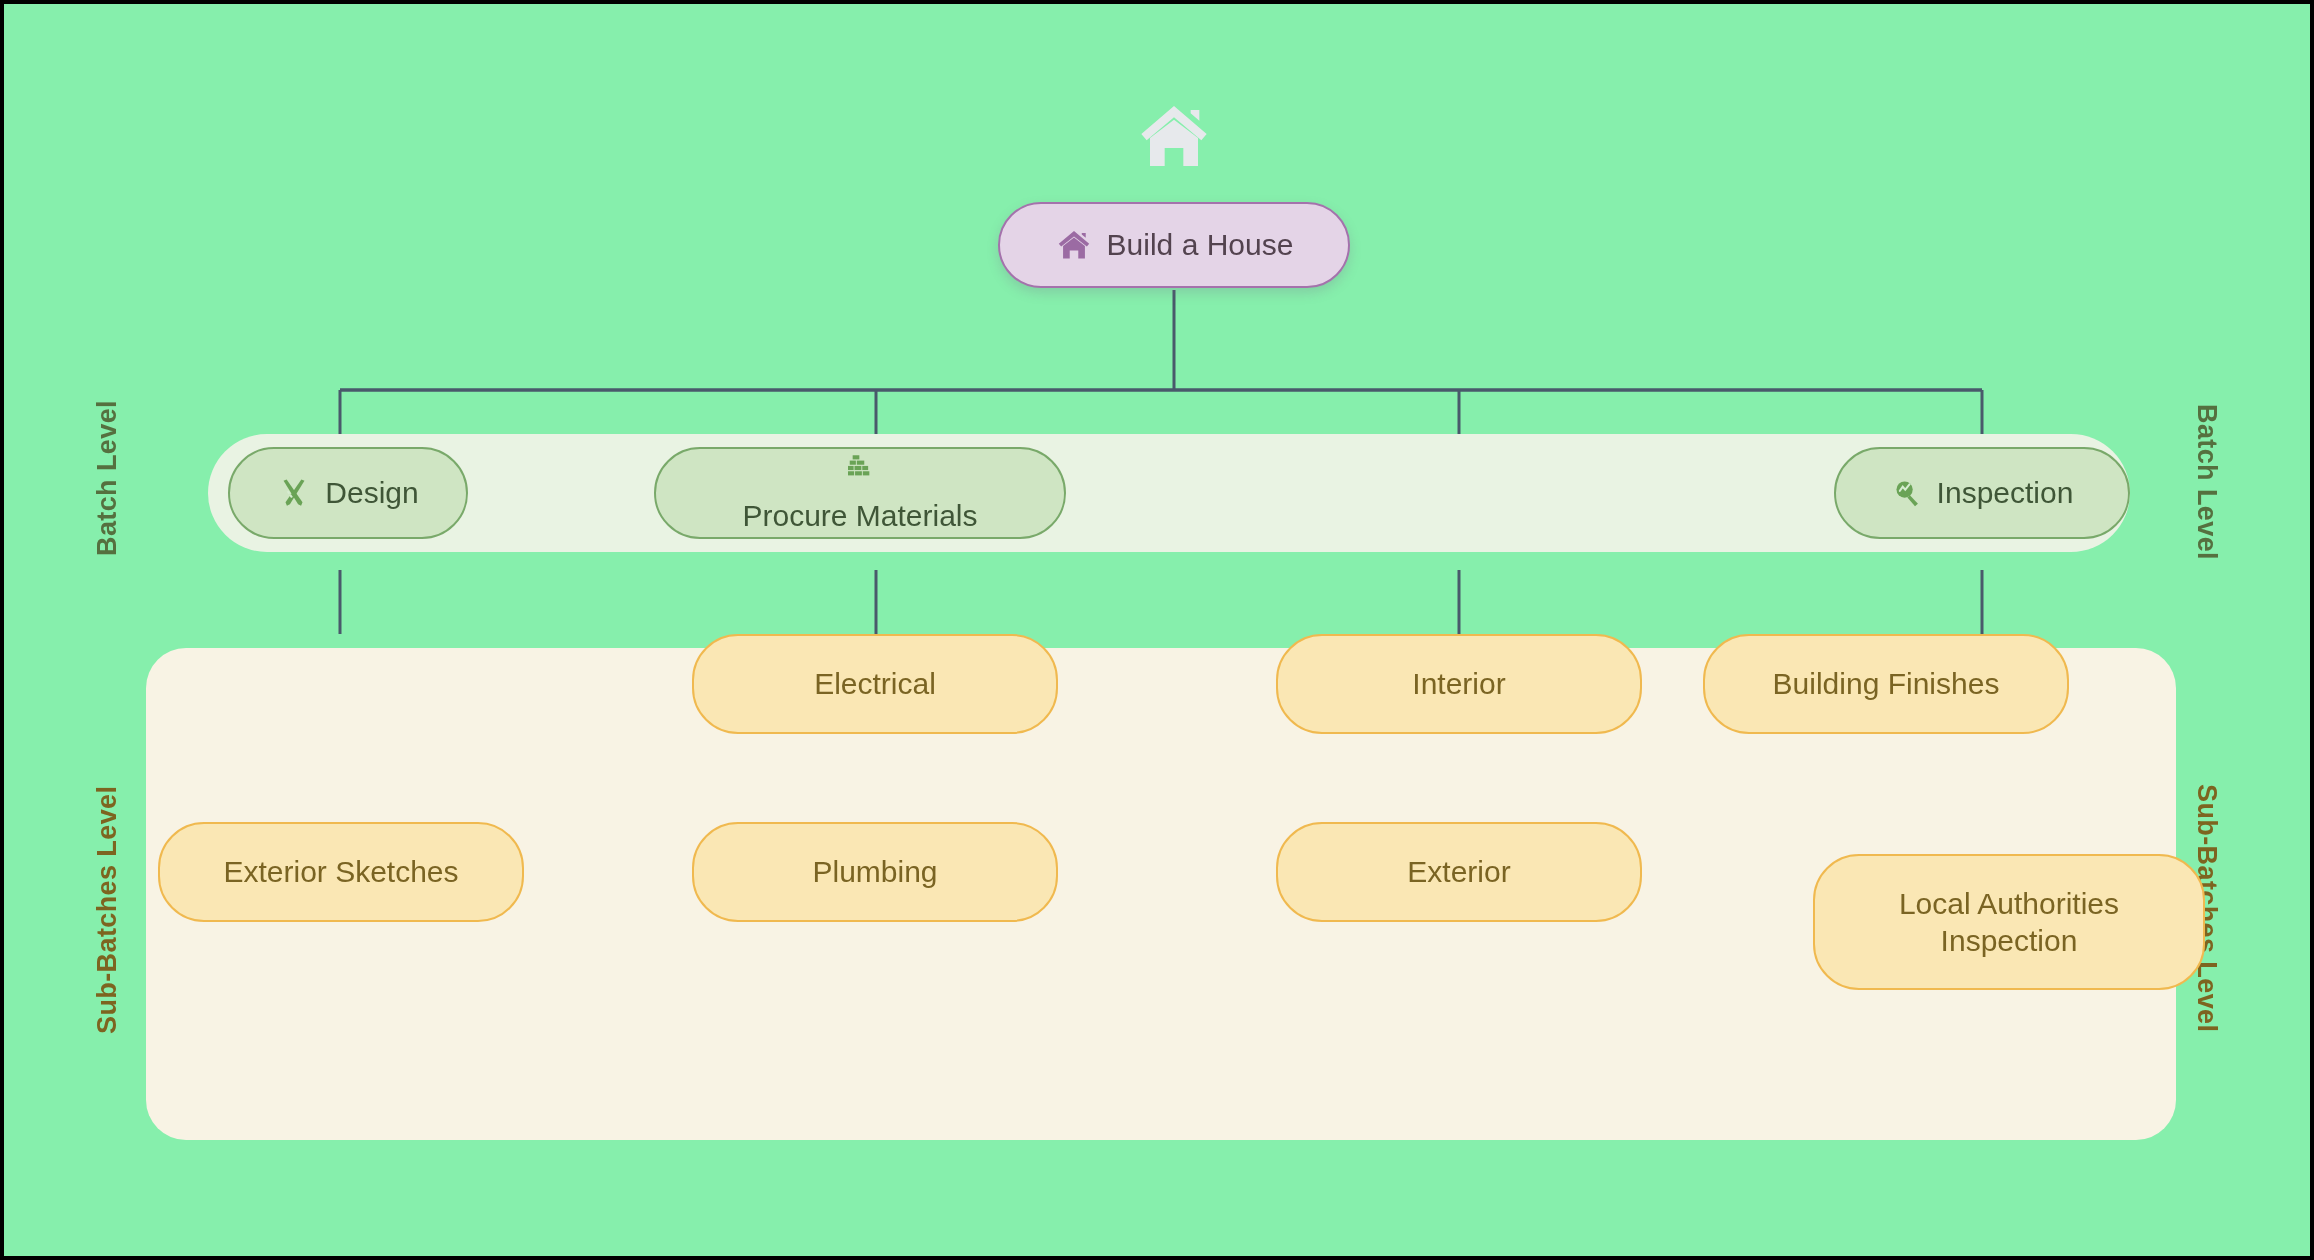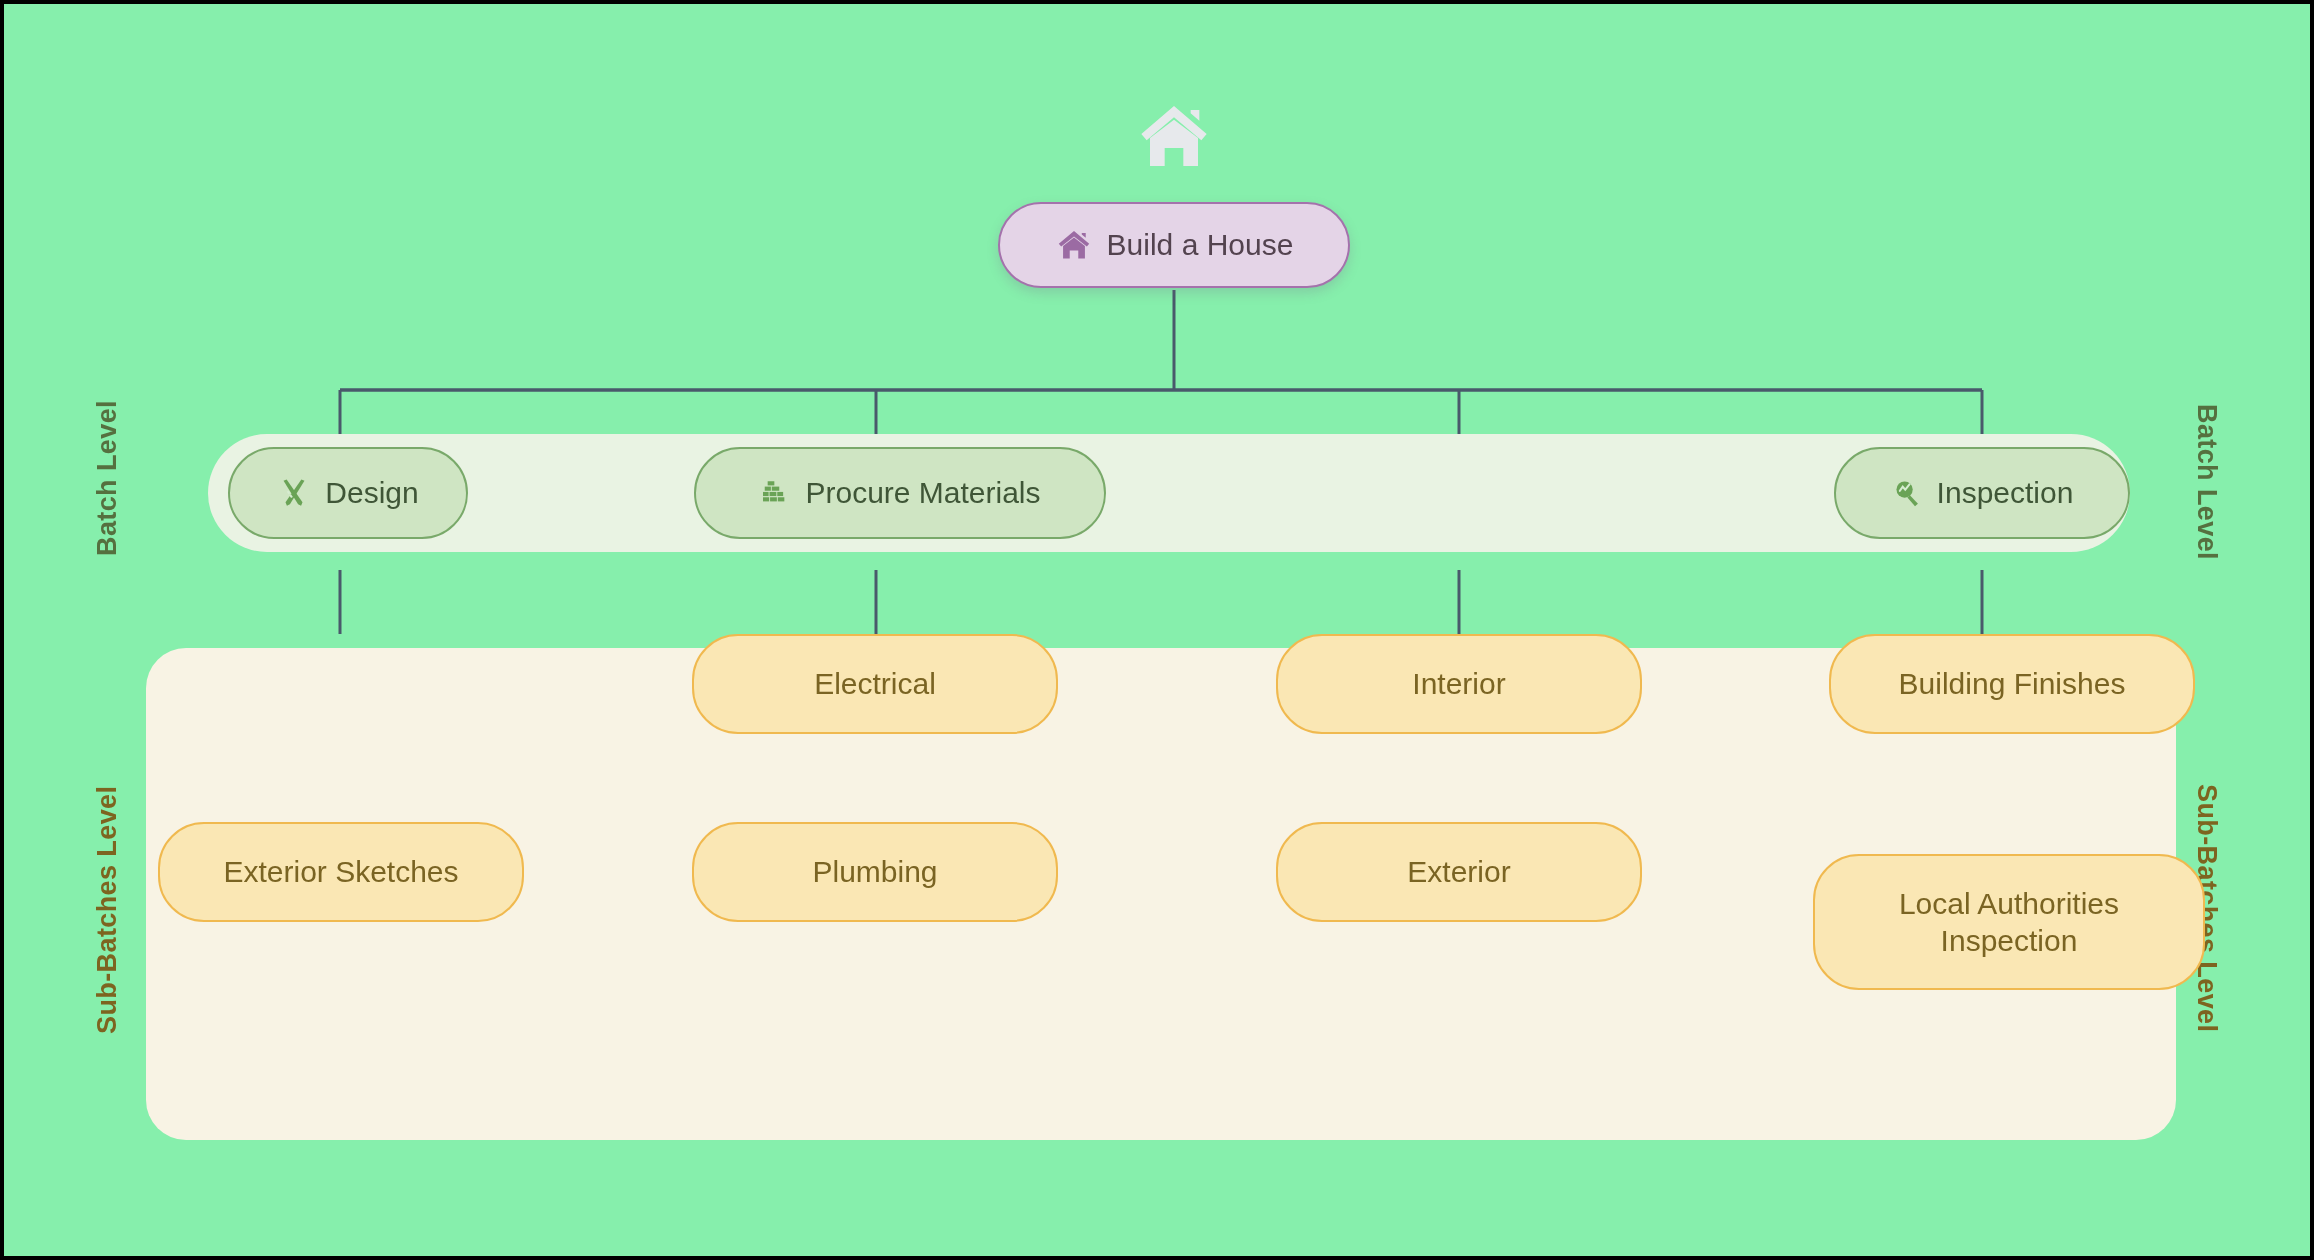--- a/index.html
+++ b/index.html
@@ -169,21 +169,21 @@
         <g fill="#6aa356">
           <path d="M4.6 3.4 l2.2-1 L18 18.6 l-1 2.4 -2.1 -1.1 z"></path>
           <path d="M19.4 3.4 l-2.2-1 L6 18.6 l1 2.4 2.1-1.1 z"></path>
           <path d="M8.2 10.3 l1.2 1.8 -1.3 .8 -1.2-1.8 z M10 13 l1.2 1.8 -1.3 .8 -1.2-1.8 z" fill="#d6ecd0"></path>
         </g>
       </svg>
     </span>
     <span class="label">Design</span>
   </div>
 
-  <div class="node green" style="left:690px;width:412px;">
+  <div class="node green" style="left:650px;width:412px;flex-direction:column;">
     <span class="icon">
       <svg viewBox="0 0 24 24" width="32" height="32">
         <g fill="#6aa356">
           <rect x="6.5" y="3.2" width="5" height="3.1"></rect>
           <rect x="4.3" y="7.2" width="4.6" height="3.1"></rect>
           <rect x="9.6" y="7.2" width="5.6" height="3.1"></rect>
           <rect x="3.0" y="11.2" width="4.2" height="3.1"></rect>
           <rect x="7.9" y="11.2" width="5.1" height="3.1"></rect>
           <rect x="13.7" y="11.2" width="4.4" height="3.1"></rect>
           <rect x="3.0" y="15.2" width="4.6" height="3.1"></rect>
@@ -220,21 +220,21 @@
     <span class="label">Plumbing</span>
   </div>
 
   <div class="node yellow" style="left:1272px;top:630px;width:366px;height:100px;">
     <span class="label">Interior</span>
   </div>
   <div class="node yellow" style="left:1272px;top:818px;width:366px;height:100px;">
     <span class="label">Exterior</span>
   </div>
 
-  <div class="node yellow" style="left:1825px;top:630px;width:366px;height:100px;text-align:center;">
+  <div class="node yellow" style="left:1699px;top:630px;width:366px;height:100px;text-align:center;">
     <span class="label">Building Finishes</span>
   </div>
   <div class="node yellow" style="left:1782px;top:850px;width:392px;height:136px;margin-left:27px;">
     <span class="label">Local Authorities
 Inspection</span>
   </div>
 
 </div>
 
 </body></html>

